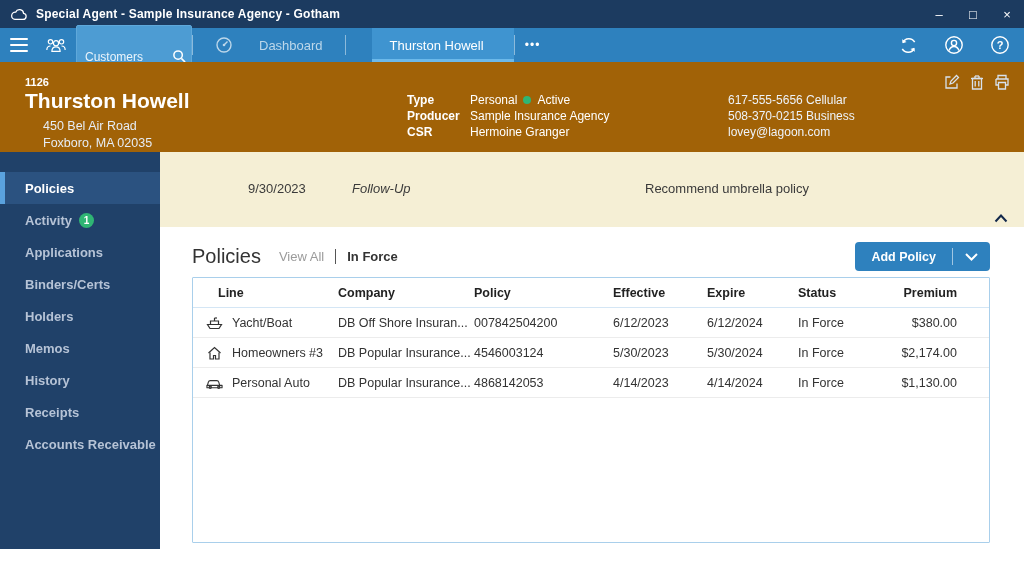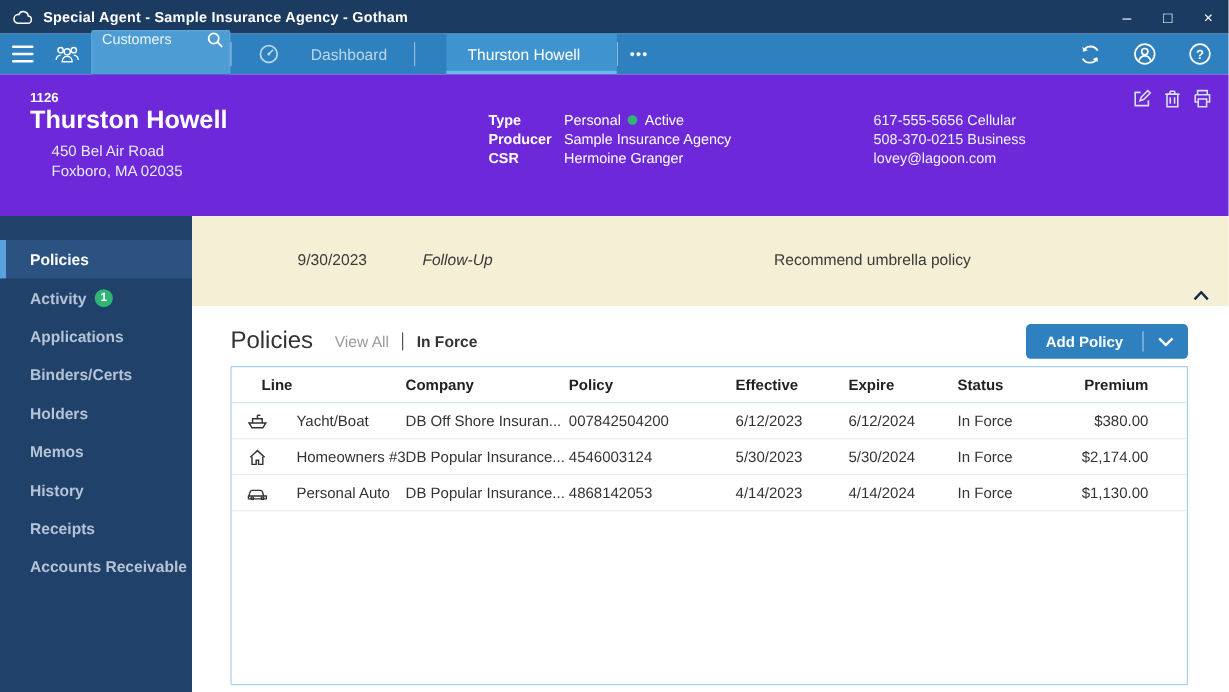--- a/index.html
+++ b/index.html
@@ -15,34 +15,34 @@
   .win-btn { width:34px; height:100%; display:flex; align-items:center; justify-content:center;
              color:#fff; font-size:13px; cursor:default; }
 
   
   .toolbar { height:34px; background:#2e81be; display:flex; align-items:stretch; color:#fff; }
   .tb-btn { display:flex; align-items:center; justify-content:center; }
   .hamburger { width:38px; flex-direction:column; gap:4px; }
   .hamburger span { display:block; width:18px; height:2px; background:#fff; border-radius:1px; }
   .customers-icon { width:36px; }
   .searchbox { align-self:center; margin-left:2px; width:116px; height:40px; background:#4d9cd3;
-               border:1px solid #5fa8da; border-radius:2px; display:flex; align-items:flex-start; padding:0 4px 0 8px; }
+               border:1px solid #5fa8da; border-radius:2px; display:flex; align-items:flex-end; padding:0 4px 0 8px; }
   .searchbox input { flex:1; min-width:0; background:transparent; border:none; outline:none; color:#fff;
                      font-size:12px; font-family:inherit; }
   .searchbox input::placeholder { color:#eaf4fb; opacity:1; }
   .tb-divider { width:1px; background:rgba(255,255,255,.45); margin:7px 0; }
   .tab { display:flex; align-items:center; gap:26px; padding:0 18px; font-size:13px; position:relative; }
   .tab.inactive { color:#bcd7ea; margin:0 4px; }
   .tab.active { background:#3f94d0; color:#fff; width:142px; margin-left:26px; }
   .tab.active::after { content:""; position:absolute; left:0; right:0; bottom:0; height:3px; background:#6cb9ea; }
   .overflow-btn { width:36px; font-size:12px; letter-spacing:1px; color:#fff; }
   .tb-right { margin-left:auto; display:flex; align-items:center; gap:26px; padding-right:14px; }
 
   
-  .cust-header { height:118px; background:#6d28d9; color:#fff; position:relative; }
+  .cust-header { height:90px; background:#a16207; color:#fff; position:relative; }
   .cust-left { position:absolute; left:25px; top:14px; }
   .cust-id { font-size:11px; font-weight:bold; }
   .cust-name { font-size:21px; font-weight:bold; margin-top:1px; }
   .cust-addr { margin-left:18px; margin-top:5px; font-size:12.5px; line-height:17px; color:#e6ecf4; }
   .cust-mid { position:absolute; left:407px; top:30px; font-size:12px; line-height:16px; }
   .cust-mid .row { display:flex; margin-bottom:0; }
   .cust-mid .lab { width:63px; font-weight:bold; }
   .status-wrap { display:flex; align-items:center; gap:6px; }
   .status-dot { width:8px; height:8px; border-radius:50%; background:#2fb574; display:inline-block; }
   .cust-right { position:absolute; left:728px; top:30px; font-size:12px; line-height:16px; color:#eef3f9; }
@@ -83,21 +83,21 @@
   .add-btn .btn-sep { width:1px; height:17px; background:rgba(255,255,255,.55); }
   .add-btn .btn-caret { padding:0 12px; display:flex; }
 
   .panel { position:absolute; left:32px; right:34px; top:50px; bottom:6px; border:1px solid #a9cfeb;
            border-radius:1px; background:#fff; overflow:hidden; }
   .grid-row { display:grid; grid-template-columns:132px 136px 139px 94px 91px 96px 1fr;
               padding:0 32px 0 13px; align-items:center; height:30px; font-size:12.5px; color:#333; }
   .grid-row.header { font-weight:bold; color:#222; border-bottom:1px solid #d4e6f5; }
   .grid-row.data { border-bottom:1px solid #ececec; }
   .cell-right { text-align:right; }
-  .line-cell { display:flex; align-items:center; gap:24px; }
+  .line-cell { display:flex; align-items:center; gap:9px; }
   .line-cell .li { display:flex; width:17px; justify-content:center; }
 
   svg { display:block; }
 </style>
 </head>
 <body>
 
 <div class="window">
 
   <div class="titlebar">

